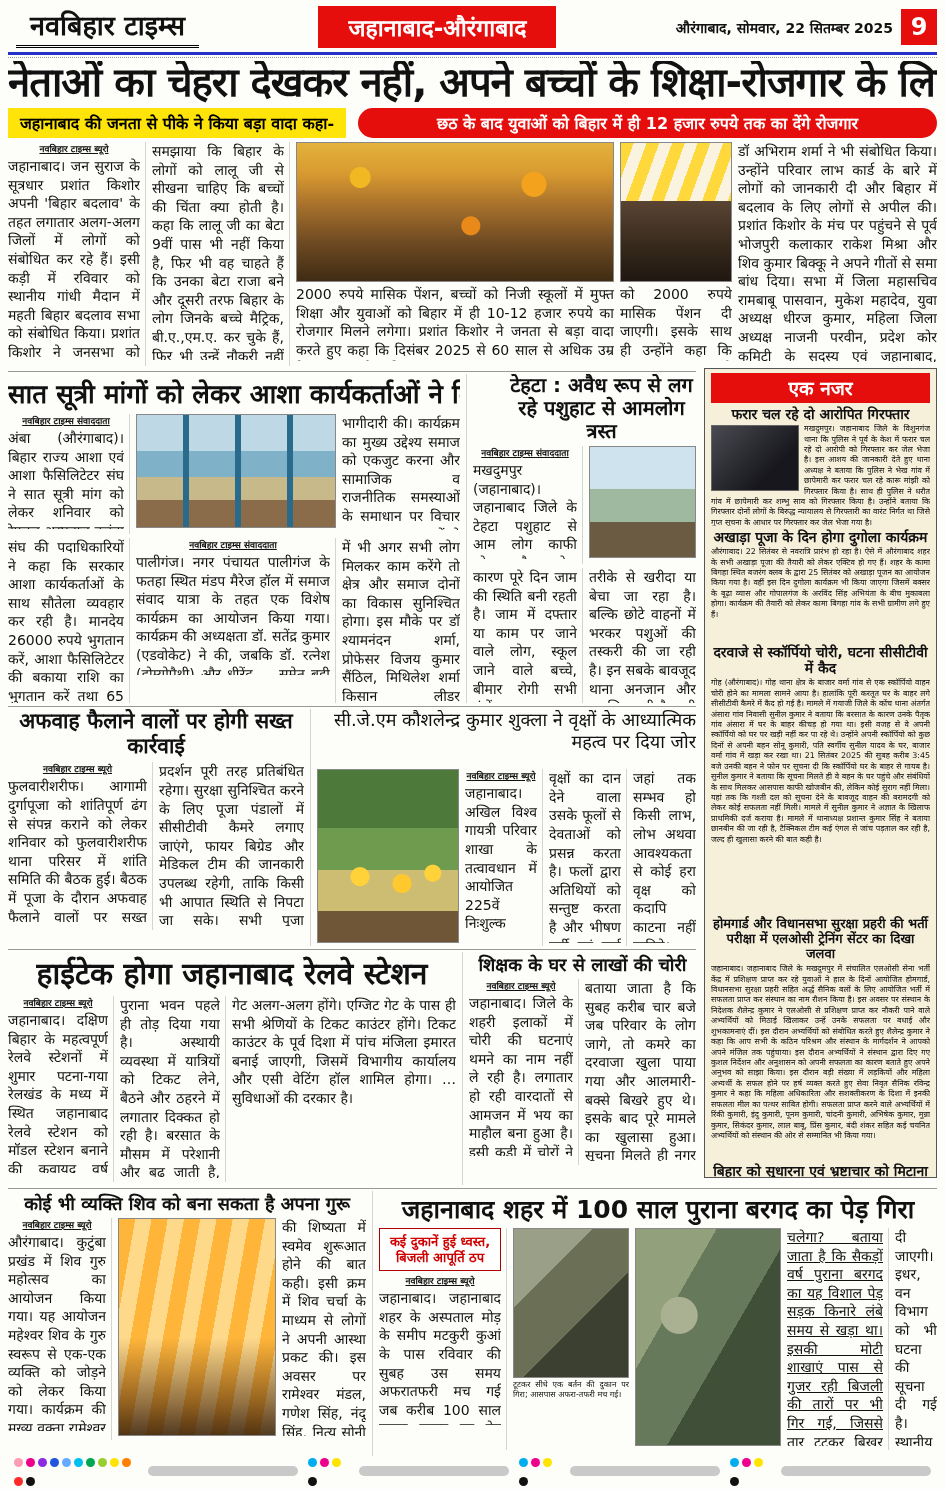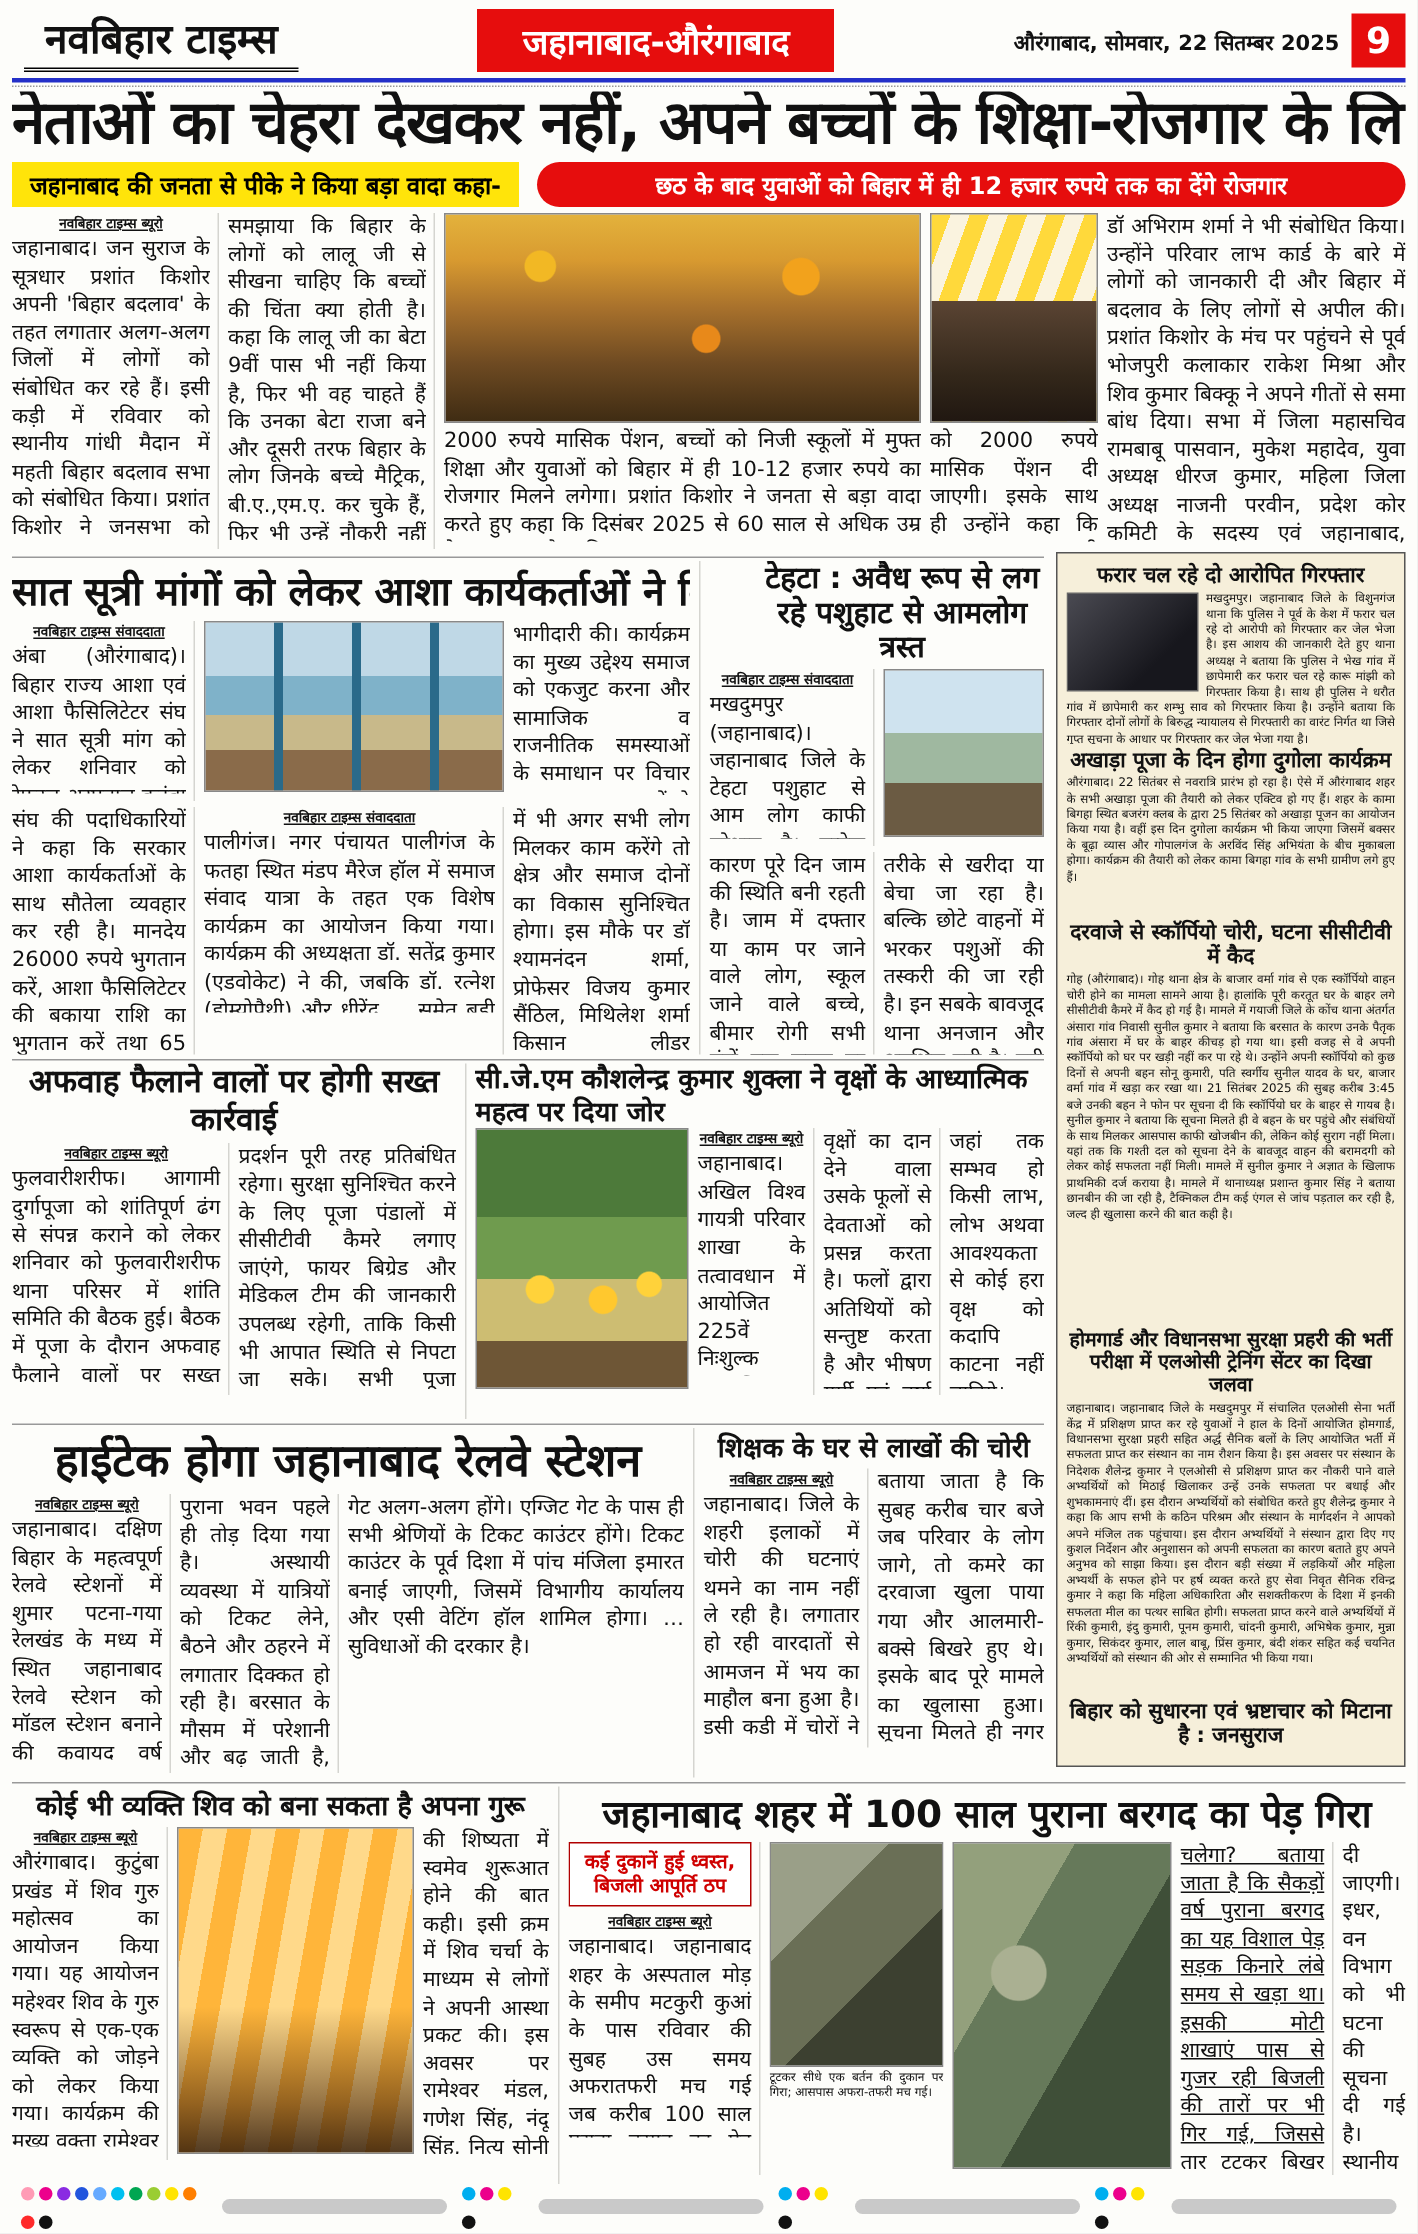--- a/index.html
+++ b/index.html
@@ -26,21 +26,21 @@
   .col{ overflow:hidden; border-right:1px solid #d5d5d0; padding-right:5px;}
   .col:last-child{ border-right:none; padding-right:0;}
   .photo{ flex:none; border:1px solid #888;}
   .caption{ font-size:8px; line-height:1.3; text-align:justify; overflow:hidden; margin-top:2px;}
   .sect{ border-top:1px solid #999; padding-top:2px; margin-top:3px;}
   
   .h-asha{ font-size:26px; font-weight:bold; text-align:center; white-space:nowrap; overflow:hidden; margin:1px 0 3px 0;}
   .h-tehta{ font-size:20px; font-weight:bold; text-align:center; line-height:1.15; margin-bottom:3px;margin-left:34px;}
   .h-sub{ font-size:14px; font-weight:bold; line-height:1.15; margin-bottom:1px;}
   .h-afwah{ font-size:21px; font-weight:bold; text-align:center; line-height:1.2; margin-bottom:3px;}
-  .h-cjm{ font-size:18px; font-weight:bold; text-align:left; line-height:1.2; margin-bottom:0;}
+  .h-cjm{ font-size:18px; font-weight:normal; text-align:right; line-height:1.2; margin-bottom:17px;}
   .h-rail{ font-size:30px; font-weight:bold; text-align:center; white-space:nowrap; overflow:hidden; margin-bottom:3px;}
   .h-teach{ font-size:18px; font-weight:bold; text-align:center; white-space:nowrap; overflow:hidden; margin-bottom:3px;}
   .h-shiv{ font-size:18px; font-weight:bold; text-align:center; white-space:nowrap; overflow:hidden; margin-bottom:3px;}
   .h-banyan{ font-size:25px; font-weight:bold; text-align:center; white-space:nowrap; overflow:hidden; margin-bottom:3px;}
   
   .top-story{ height:224px; margin-bottom:2px;}
   .mainsplit{ display:flex; gap:8px;}
   .main-left{ width:688px;}
   .row-a{ height:332px;}
   .row-b{ height:240px;}
@@ -234,20 +234,21 @@
             <div class="col" style="flex:1;">
               <div class="bt" style="height:182px;">बताया जाता है कि सुबह करीब चार बजे जब परिवार के लोग जागे, तो कमरे का दरवाजा खुला पाया गया और आलमारी-बक्से बिखरे हुए थे। इसके बाद पूरे मामले का खुलासा हुआ। सूचना मिलते ही नगर थाना पुलिस मौके पर पहुंची। मामले की छानबीन कर दोषियों को पकड़कर कानून के हवाले किया जाएगा।</div>
             </div>
           </div>
         </div>
       </div>
 
     </div>
 
     <aside class="sidebar">
+      <div class="sb-title">एक नजर</div>
 
       <div>
         <div class="sb-item-title">फरार चल रहे दो आरोपित गिरफ्तार</div>
         <div class="sb-body" style="height:102px;">
           <span class="sb-photo ph-dark"></span><span>मखदुमपुर। जहानाबाद जिले के विशुनगंज थाना कि पुलिस ने पूर्व के केश में फरार चल रहे दो आरोपी को गिरफ्तार कर जेल भेजा है। इस आशय की जानकारी देते हुए थाना अध्यक्ष ने बताया कि पुलिस ने भेख गांव में छापेमारी कर फरार चल रहे कारू मांझी को गिरफ्तार किया है। साथ ही पुलिस ने धरौत गांव में छापेमारी कर शम्भु साव को गिरफ्तार किया है। उन्होंने बताया कि गिरफ्तार दोनों लोगों के बिरुद्ध न्यायालय से गिरफ्तारी का वारंट निर्गत था जिसे गुप्त सूचना के आधार पर गिरफ्तार कर जेल भेजा गया है।</span>
         </div>
       </div>
 
       <div>
         <div class="sb-item-title">अखाड़ा पूजा के दिन होगा दुगोला कार्यक्रम</div>

